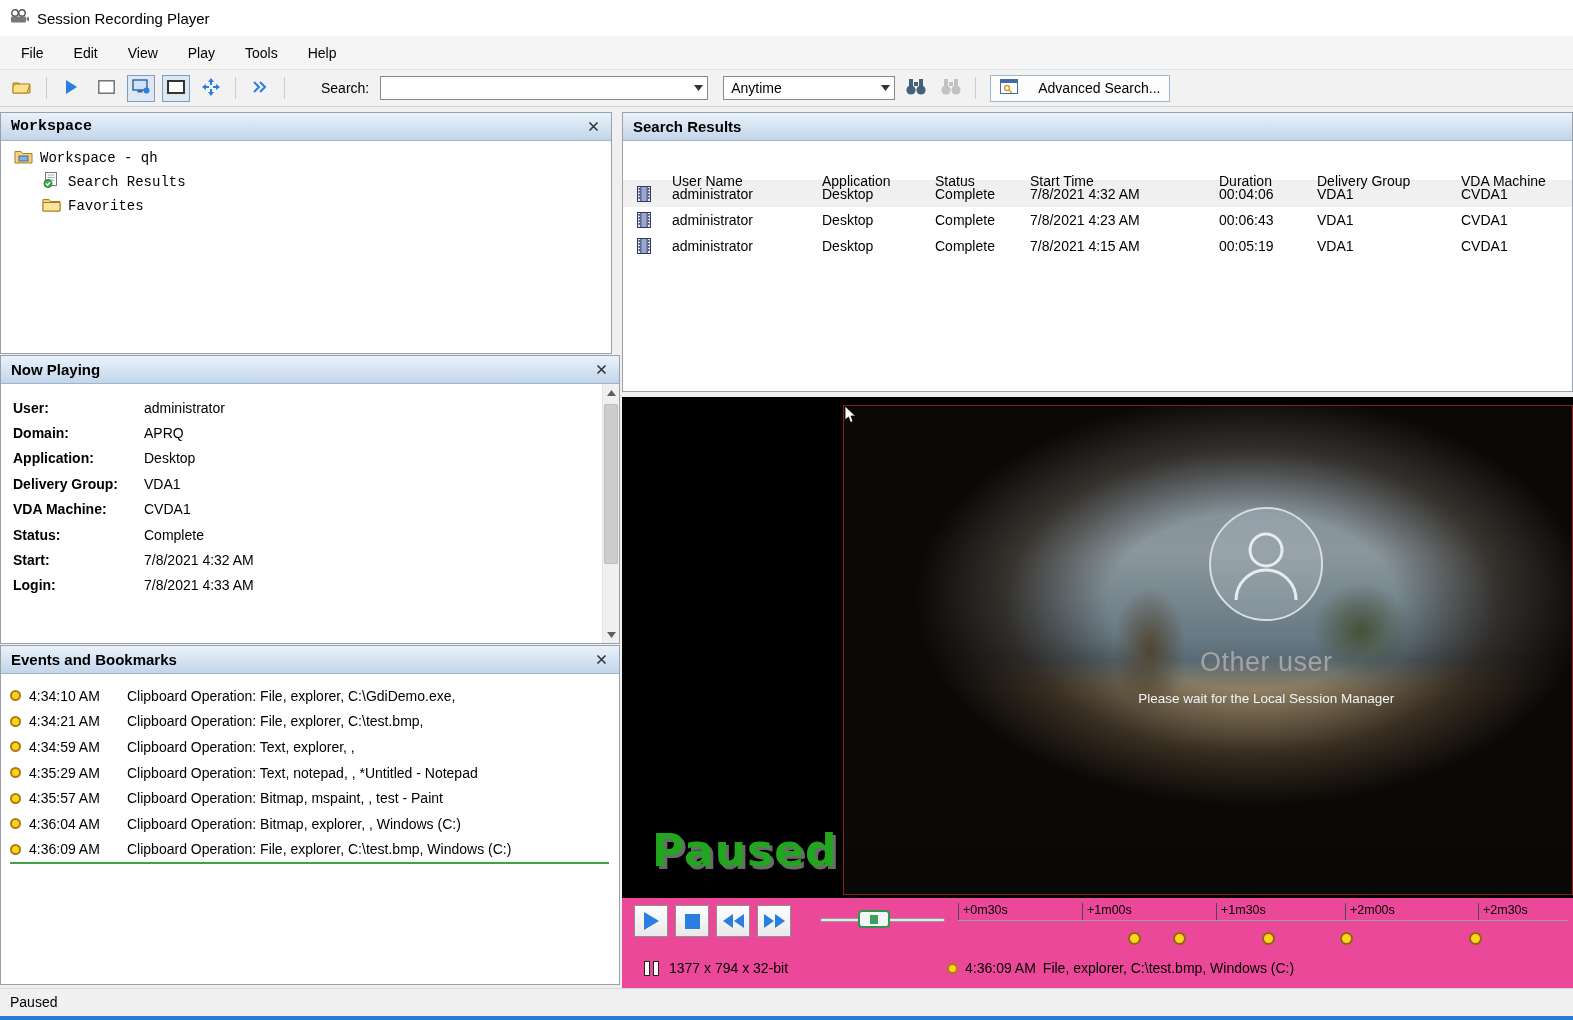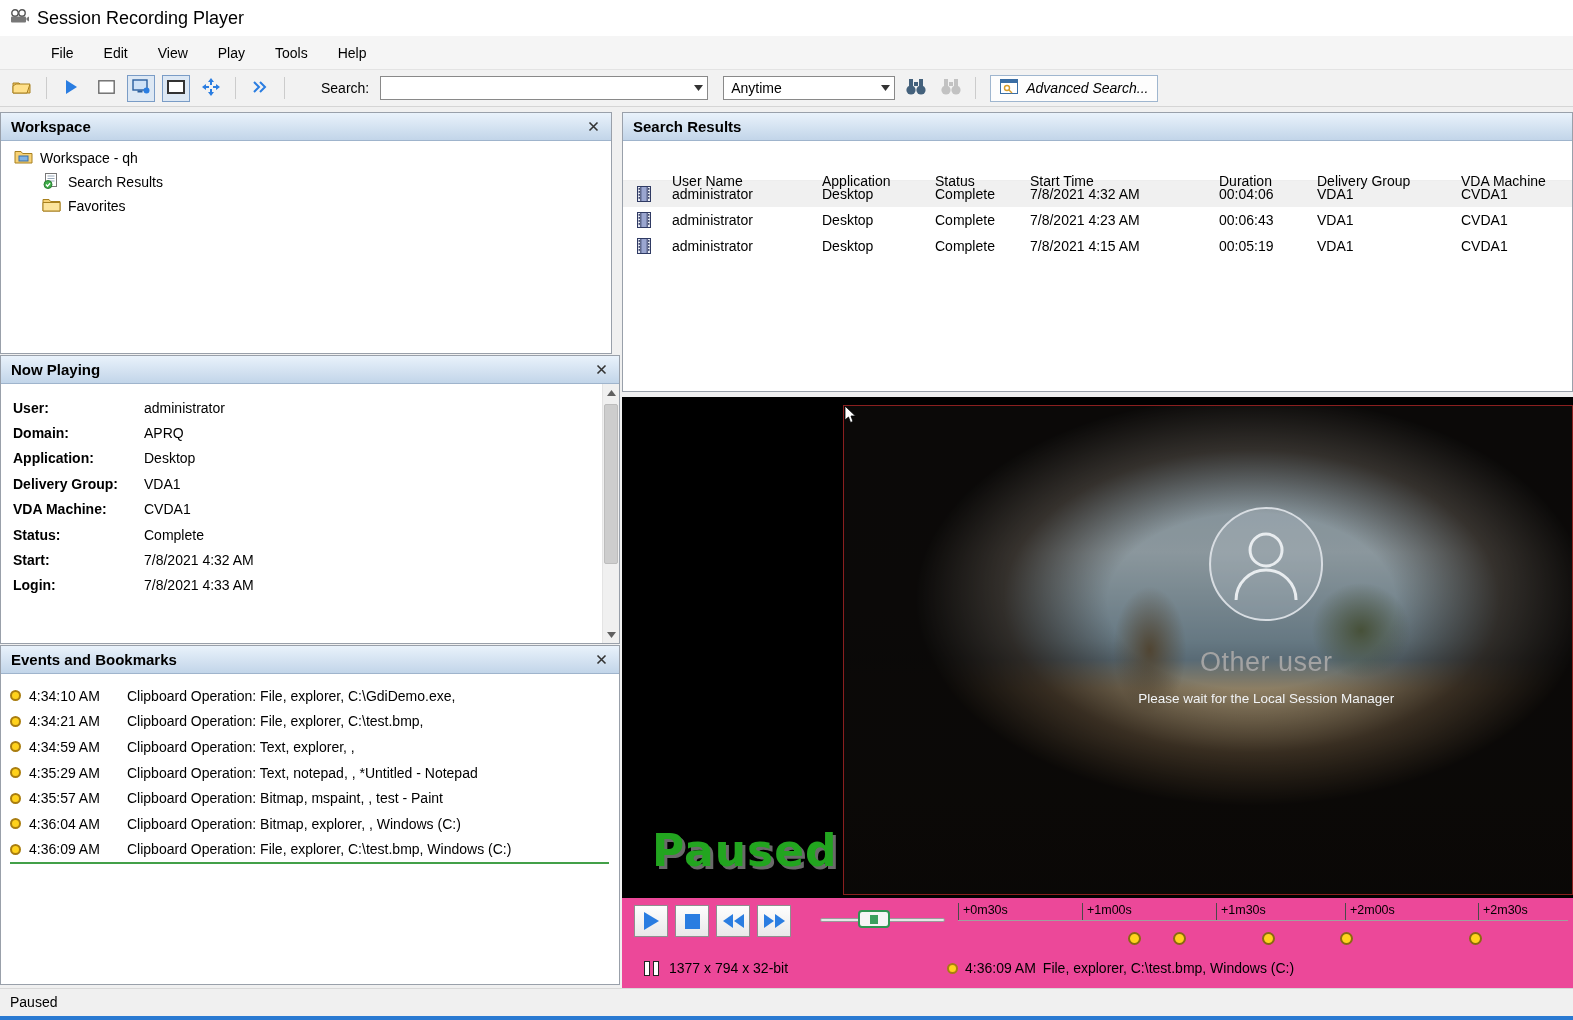--- a/index.html
+++ b/index.html
@@ -2,53 +2,53 @@
 <html><head>
 <meta charset="utf-8">
 <style>
   * { margin:0; padding:0; box-sizing:border-box; }
   body { font-family:"Liberation Sans",sans-serif; font-size:14px; color:#000; background:#fff; }
   .app { position:relative; width:1573px; height:1020px; background:#f0f0f0; overflow:hidden; }
 
   
   .titlebar { position:absolute; left:0; top:0; width:100%; height:36px; background:#fff;
               display:flex; align-items:center; gap:8px; padding-left:9px; }
-  .titlebar .title { font-size:18px; }
+  .titlebar .title { font-size:15px; }
 
   
   .menubar { position:absolute; left:0; top:36px; width:100%; height:33px; background:#f5f5f5;
-             display:flex; align-items:center; padding-left:36px; }
+             display:flex; align-items:center; padding-left:6px; }
   .menu-item { padding:7px 15px; cursor:default; }
 
   
   .toolbar { position:absolute; left:0; top:69px; width:100%; height:38px; background:#f2f2f2;
              border-top:1px solid #e3e3e3; border-bottom:1px solid #d5d5d5;
              display:flex; align-items:center; padding-left:8px; gap:7px; }
   .tbtn { width:28px; height:27px; display:flex; align-items:center; justify-content:center;
           border:1px solid transparent; }
   .tbtn.pressed { border:1px solid #7a9cc6; background:#dde8f4; }
   .tsep { width:1px; height:22px; background:#cccccc; margin:0 3px; flex:none; }
   .search-label { margin-left:26px; }
   .combo { height:24px; background:#fff; border:1px solid #898989; display:flex; align-items:center; }
   .combo input { border:none; outline:none; flex:1; height:100%; font:inherit; padding:0 5px; background:transparent; }
   .combo .cval { flex:1; padding:0 7px; white-space:nowrap; }
   .combo .arrow { width:17px; display:flex; align-items:center; justify-content:center; flex:none; }
   .combo.search { width:328px; margin-left:4px; }
   .combo.time { width:172px; margin-left:8px; }
-  .adv-btn { height:27px; display:flex; align-items:center; gap:8px; padding:0 9px;
-             background:#fdfdfd; border:1px solid #9fb6cf; margin-left:4px; white-space:nowrap;font-style:italic; }
+  .adv-btn { height:27px; display:flex; align-items:center; gap:20px; padding:0 9px;
+             background:#fdfdfd; border:1px solid #9fb6cf; margin-left:4px; white-space:nowrap; }
 
   
   .panel { position:absolute; background:#fff; border:1px solid #99a0aa; }
   .phead { height:28px; background:linear-gradient(#e9f2fb,#c2d5e9); border-bottom:1px solid #9fb4cc;
            display:flex; align-items:center; padding:0 10px; }
   .ptitle { font-weight:bold; font-size:15px; }
   .pclose { margin-left:auto; width:16px; height:16px; display:flex; align-items:center; justify-content:center; cursor:pointer; }
 
-  .panel-workspace  { left:0;     top:112px; width:612px; height:242px; }
+  .panel-workspace  { left:0;     top:112px; width:612px; height:242px;font-family:Liberation Mono, monospace; }
   .panel-nowplaying { left:0;     top:355px; width:620px; height:289px; }
   .panel-events     { left:0;     top:645px; width:620px; height:340px; }
   .panel-results    { left:622px; top:112px; width:951px; height:280px; }
 
   
   .tree { padding:5px 0 0 13px; }
   .tree-row { display:flex; align-items:center; gap:7px; height:24px; cursor:default; }
   .tree-row.child { padding-left:28px; }
 
   

